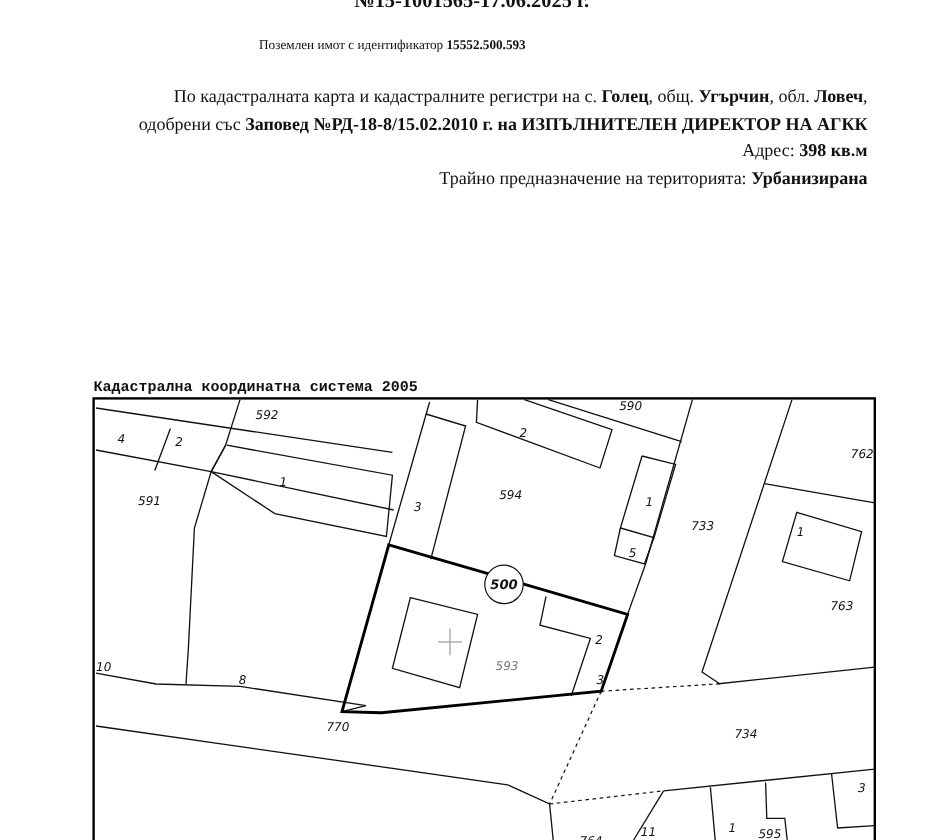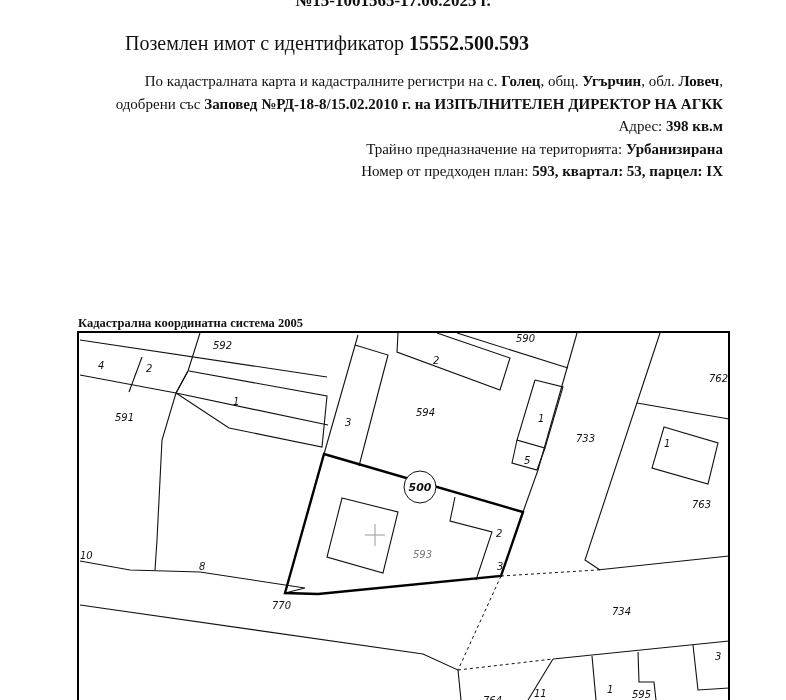--- a/index.html
+++ b/index.html
@@ -1,43 +1,42 @@
 <!DOCTYPE html>
 <html><head>
 <meta charset="utf-8">
 <style>
   html, body { margin: 0; padding: 0; background: #ffffff; }
   body { width: 786px; height: 700px; overflow: hidden; position: relative;
          font-family: "Liberation Serif", "DejaVu Serif", serif; color: #111; }
   .doc-number { position: absolute; top: -9px; left: 0; width: 786px; text-align: center;
                 font-weight: bold; font-size: 17px; }
-  .subtitle { position: absolute; top: 32px; left: 0; width: 654px; text-align: center; font-size: 20px; }
+  .subtitle { position: absolute; top: 32px; left: 0; width: 654px; text-align: center; font-size: 11px; }
   .subtitle b { font-weight: bold; }
   .info { position: absolute; left: 83px; top: 70px; width: 640px; font-size: 15px; line-height: 22.5px; }
   .info p { margin: 0; text-align: right; }
   .info b { font-weight: bold; }
-  .map-caption { position: absolute; left: 78px; top: 316px; font-size: 12.5px; font-weight: bold; }
+  .map-caption { position: absolute; left: 78px; top: 316px; font-size: 12.5px; font-weight: bold; font-family: Liberation Mono, monospace; }
   .map { position: absolute; left: 0; top: 0; width: 786px; height: 700px; }
   .map text { font-family: "DejaVu Sans", sans-serif; font-style: italic; font-size: 10px; fill: #111; }
 </style>
 </head>
 <body>
 
 <div class="doc-number">№15-1001565-17.06.2025 г.</div>
 
 <div class="subtitle"><span>Поземлен имот с идентификатор </span><b>15552.500.593</b></div>
 
 <div class="info">
   <p>
     <span>По кадастралната карта и кадастралните регистри на с. </span><b>Голец</b><span>, общ. </span><b>Угърчин</b><span>, обл. </span><b>Ловеч</b><span>,</span><br>
     <span>одобрени със </span><b>Заповед №РД-18-8/15.02.2010 г. на ИЗПЪЛНИТЕЛЕН ДИРЕКТОР НА АГКК</b>
   </p>
   <p><span>Адрес: </span><b>398 кв.м</b></p>
   <p><span>Трайно предназначение на територията: </span><b>Урбанизирана</b></p>
-  <p><span>Номер от предходен план: </span><b>593, квартал: 53, парцел: IX</b></p>
 </div>
 
 <div class="map-caption">Кадастрална координатна система 2005</div>
 
 <svg class="map" viewBox="0 0 786 700" xmlns="http://www.w3.org/2000/svg">
 
   <rect x="78" y="332" width="651" height="380" fill="none" stroke="#000" stroke-width="2"></rect>
 
   <g fill="none" stroke="#111" stroke-width="1.1">
 

